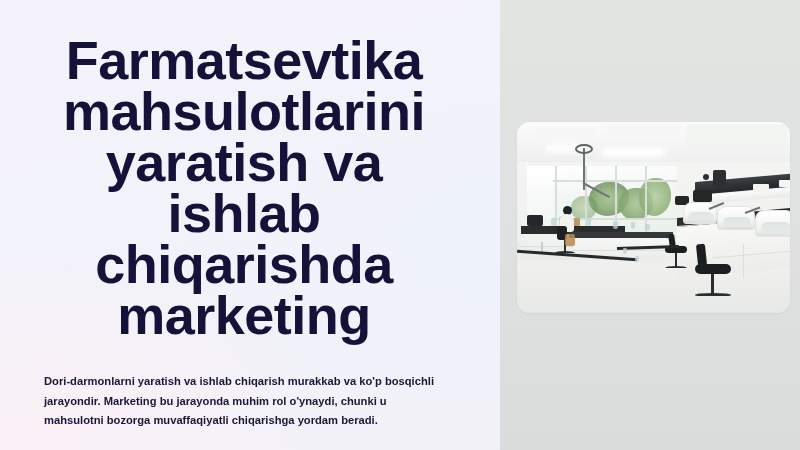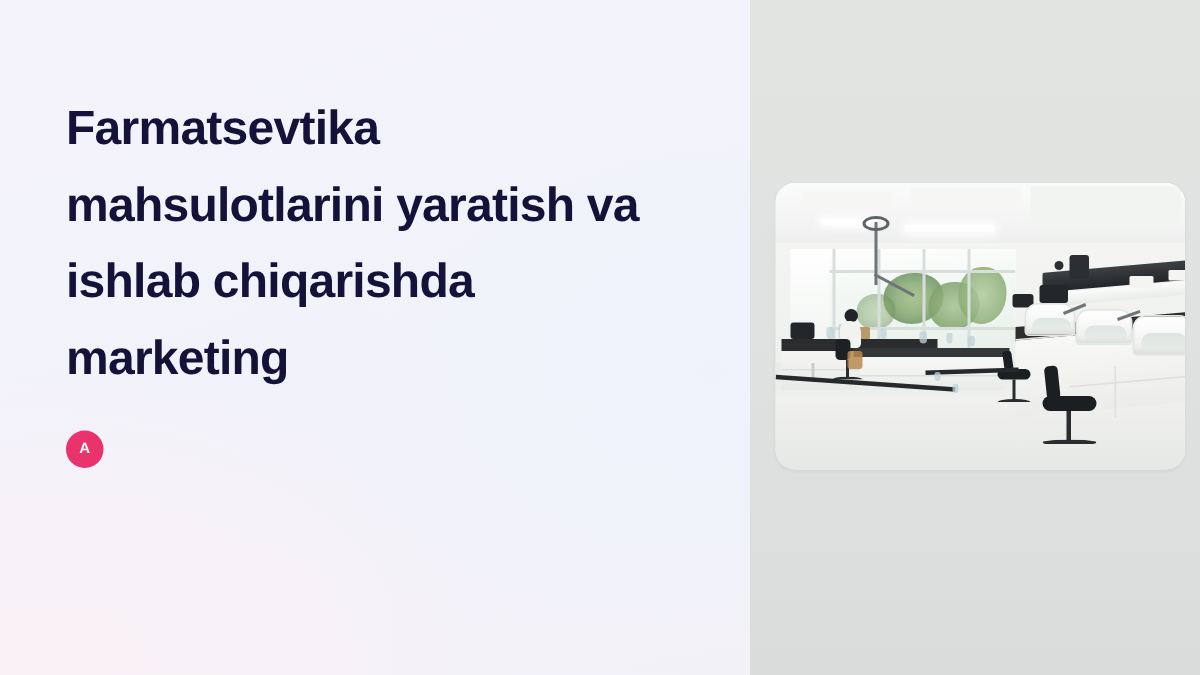--- a/index.html
+++ b/index.html
@@ -23,27 +23,28 @@
       radial-gradient(120% 90% at 8% 98%, #faf1f6 0%, rgba(250,241,246,0) 48%),
       radial-gradient(100% 80% at 95% 55%, #eef3fb 0%, rgba(238,243,251,0) 55%),
       linear-gradient(160deg, #f4f3fb 0%, #f2f2fa 45%, #f3f1f8 100%);
     padding:0 44px;
     display:flex;
     flex-direction:column;
     justify-content:flex-start;
   }
 
   .title {
-    margin-top:60px;
-    font-size:32px;
+    margin-top:35px;
+    font-size:54px;
     line-height:51px;
     font-weight:700;
     letter-spacing:-0.5px;
     color:#15123a;
     max-width:400px;
+    text-align:center;
   }
 
   .body-copy {
     margin-top:31px;
     font-size:11.2px;
     line-height:19.5px;
     font-weight:600;
     color:#1a1738;
     max-width:400px;
   }
@@ -295,20 +296,21 @@
 </style>
 </head>
 <body>
 
 <div id="slide">
 
   <div class="left-panel">
 
     <h1 class="title">Farmatsevtika mahsulotlarini yaratish va ishlab chiqarishda marketing</h1>
 
+    <p class="body-copy">Dori-darmonlarni yaratish va ishlab chiqarish murakkab va ko'p bosqichli jarayondir. Marketing bu jarayonda muhim rol o'ynaydi, chunki u mahsulotni bozorga muvaffaqiyatli chiqarishga yordam beradi.</p>
 
     <div class="byline">
       <div class="avatar">A</div>
     </div>
 
   </div>
 
   <div class="right-panel">
 
     <div class="photo">

